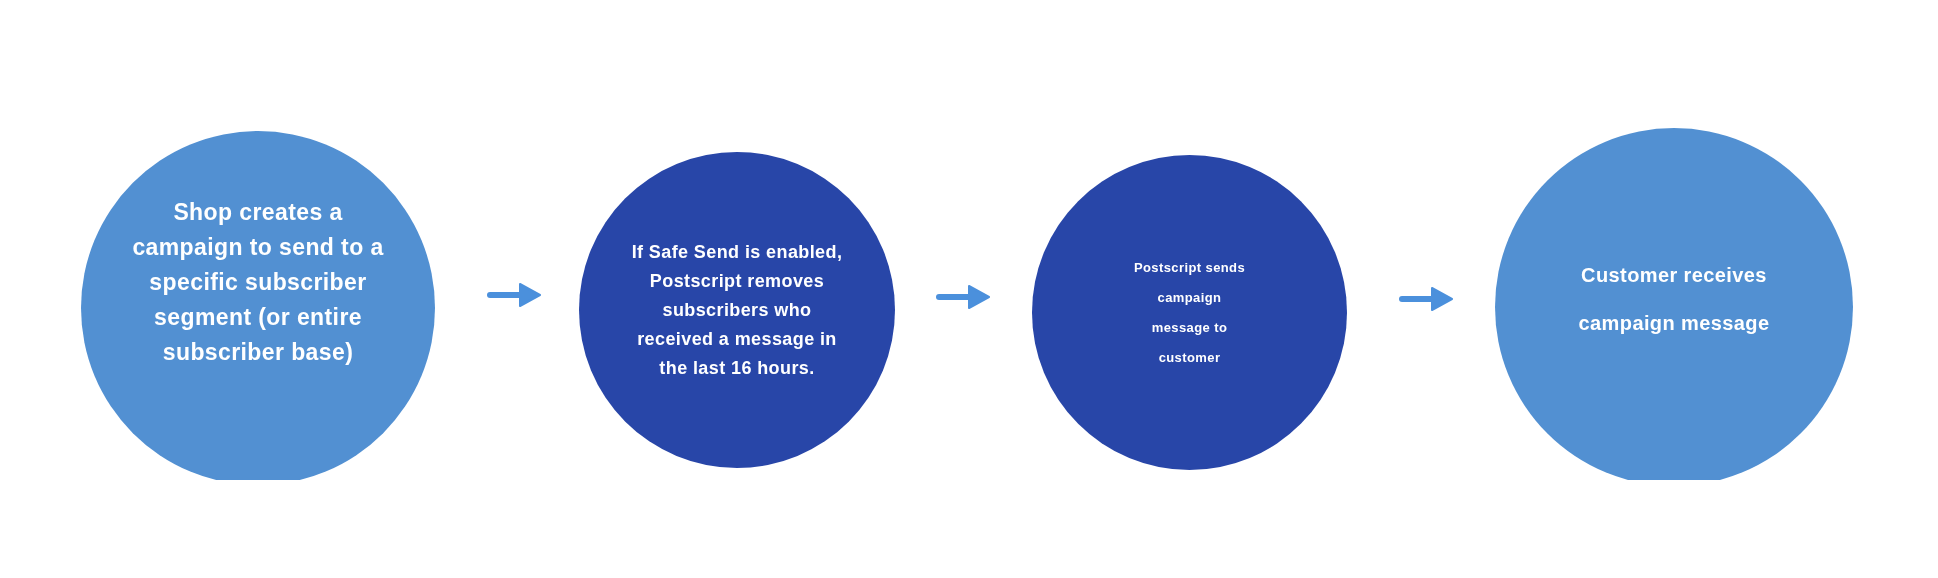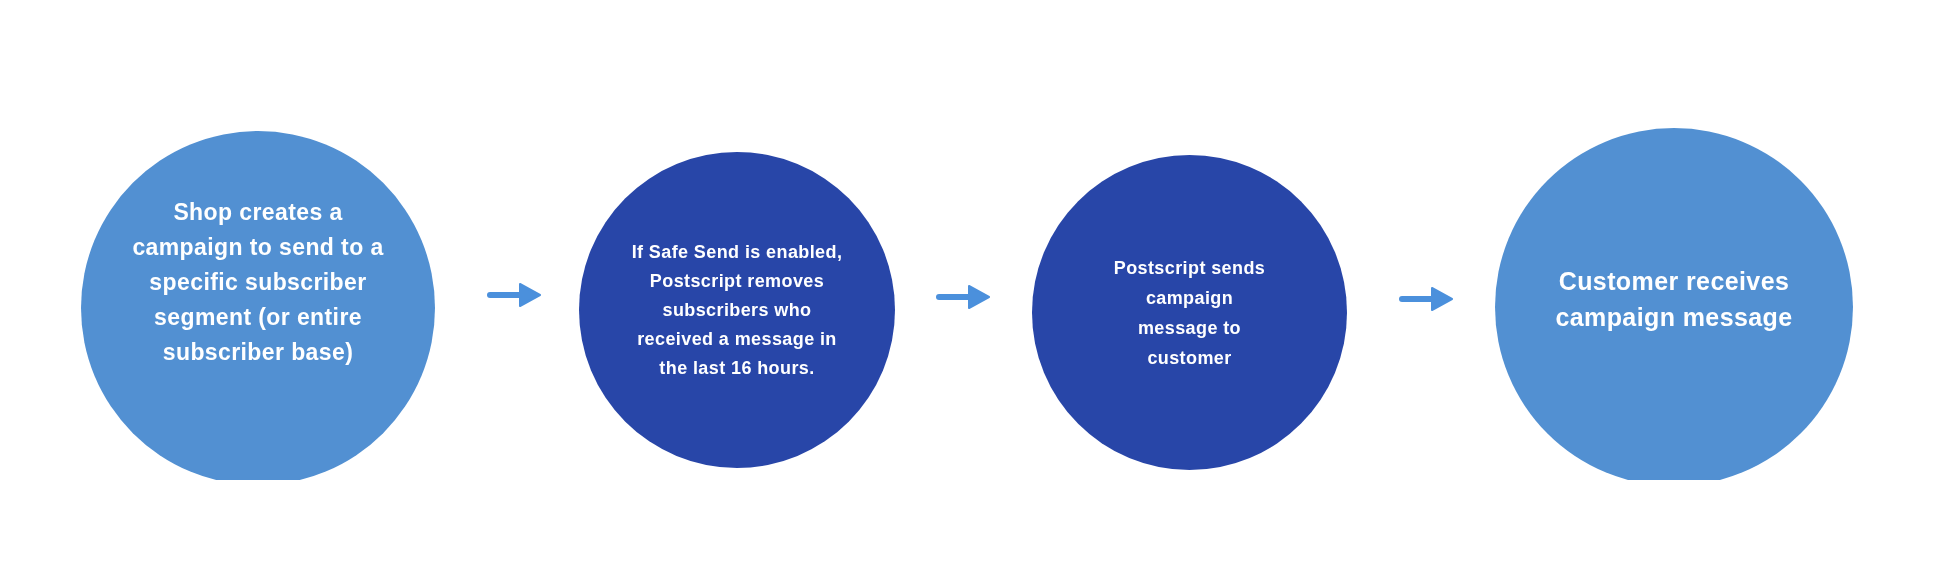--- a/index.html
+++ b/index.html
@@ -31,22 +31,22 @@
     letter-spacing: 0.4px;
   }
   
   .c1 { left: 81px;  top: 131px; width: 354px; height: 354px; }
   .c2 { left: 579px; top: 152px; width: 316px; height: 316px; }
   .c3 { left: 1032px; top: 155px; width: 315px; height: 315px; }
   .c4 { left: 1495px; top: 128px; width: 358px; height: 358px; }
 
   .c1 .label { font-size: 23px; line-height: 35px; transform: translateY(-26px); }
   .c2 .label { font-size: 18px; line-height: 29px; }
-  .c3 .label { font-size: 18px; line-height: 30px; }
-  .c4 .label { font-size: 25px; line-height: 36px; transform: translateY(-8px); }
+  .c3 .label { font-size: 13px; line-height: 30px; }
+  .c4 .label { font-size: 20px; line-height: 48px; transform: translateY(-8px); }
 
   .arrow {
     position: absolute;
     width: 54px;
     height: 24px;
   }
   .a1 { left: 487px;  top: 283px; }
   .a2 { left: 936px;  top: 285px; }
   .a3 { left: 1399px; top: 287px; }
   .arrow svg { display: block; width: 100%; height: 100%; }

